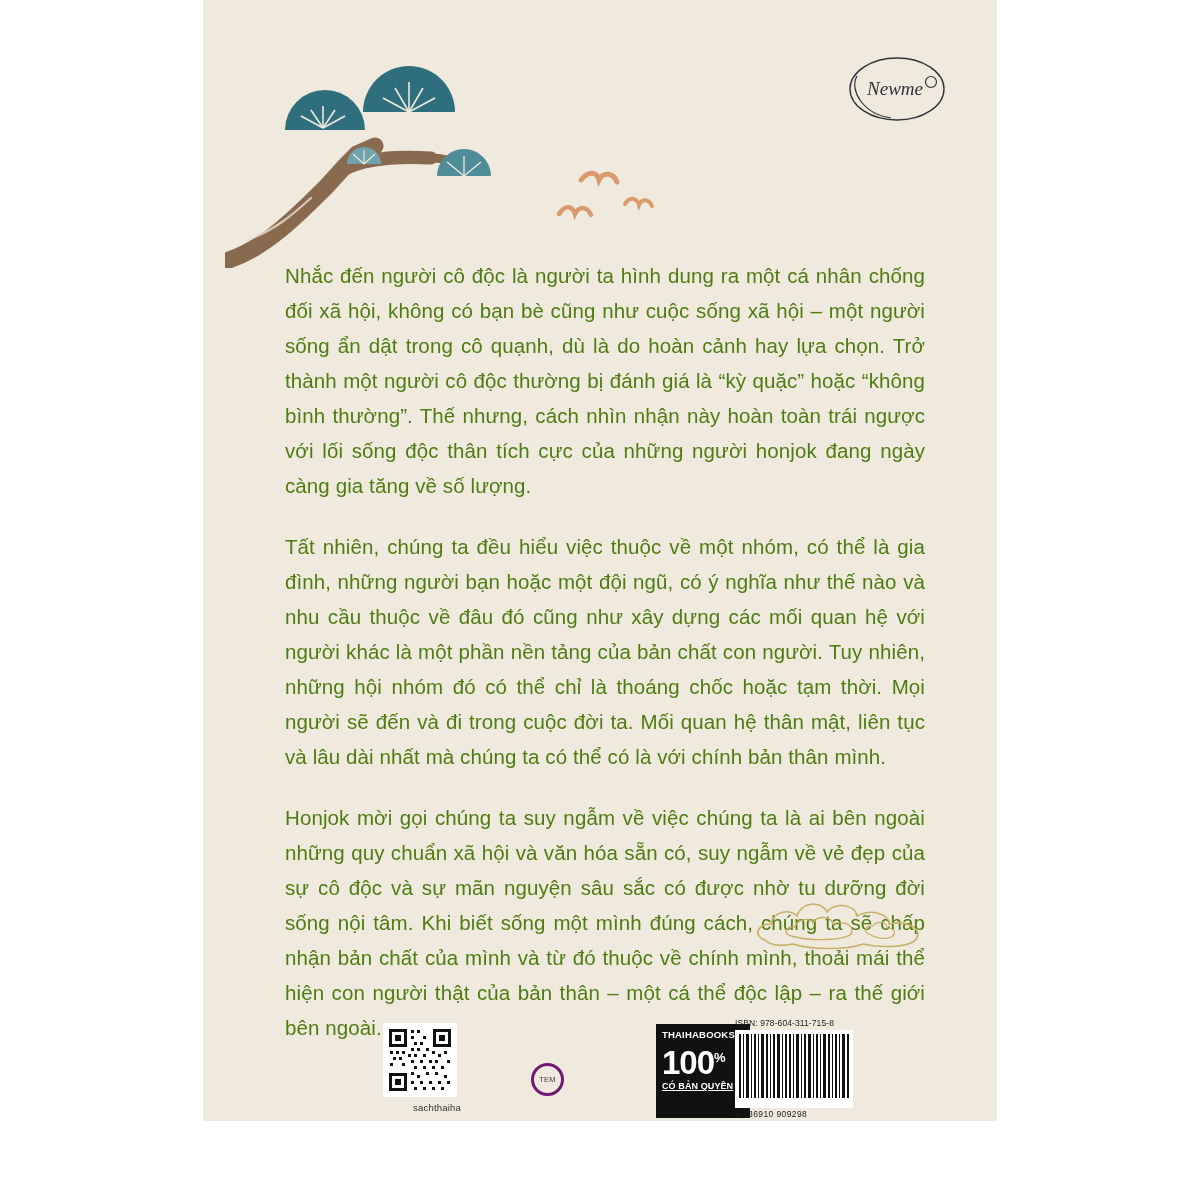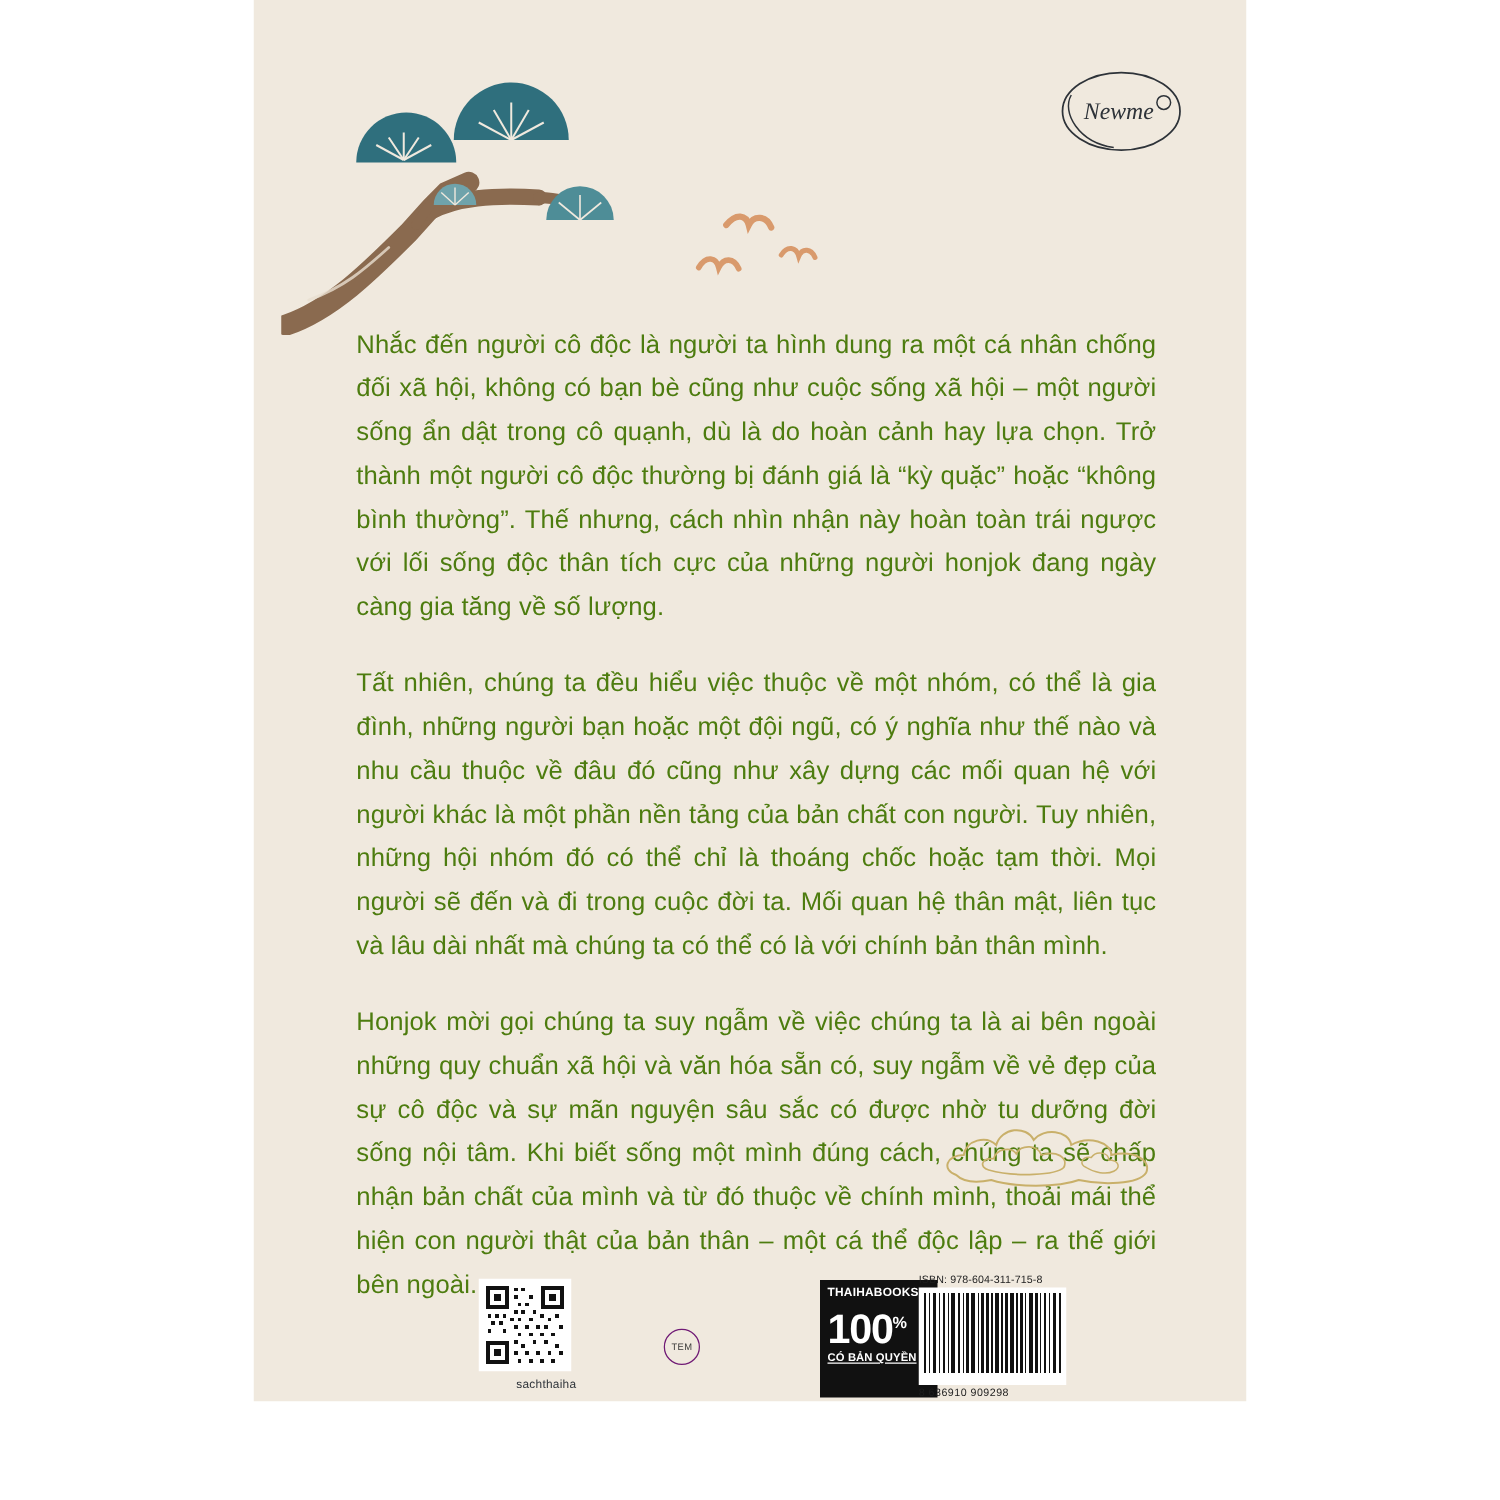--- a/index.html
+++ b/index.html
@@ -111,21 +111,21 @@
     font-size: 9.5px;
     color: #2e3339;
     letter-spacing: 0.2px;
   }
   .tem {
     position: absolute;
     left: 328px;
     top: 53px;
     width: 27px;
     height: 27px;
-    border: 1px solid #701a75;
+    border: 3px solid #701a75;
     border-radius: 50%;
     display: flex;
     align-items: center;
     justify-content: center;
     font-size: 7.5px;
     color: #3a3a38;
     letter-spacing: 0.3px;
   }
   .copyright {
     position: absolute;

